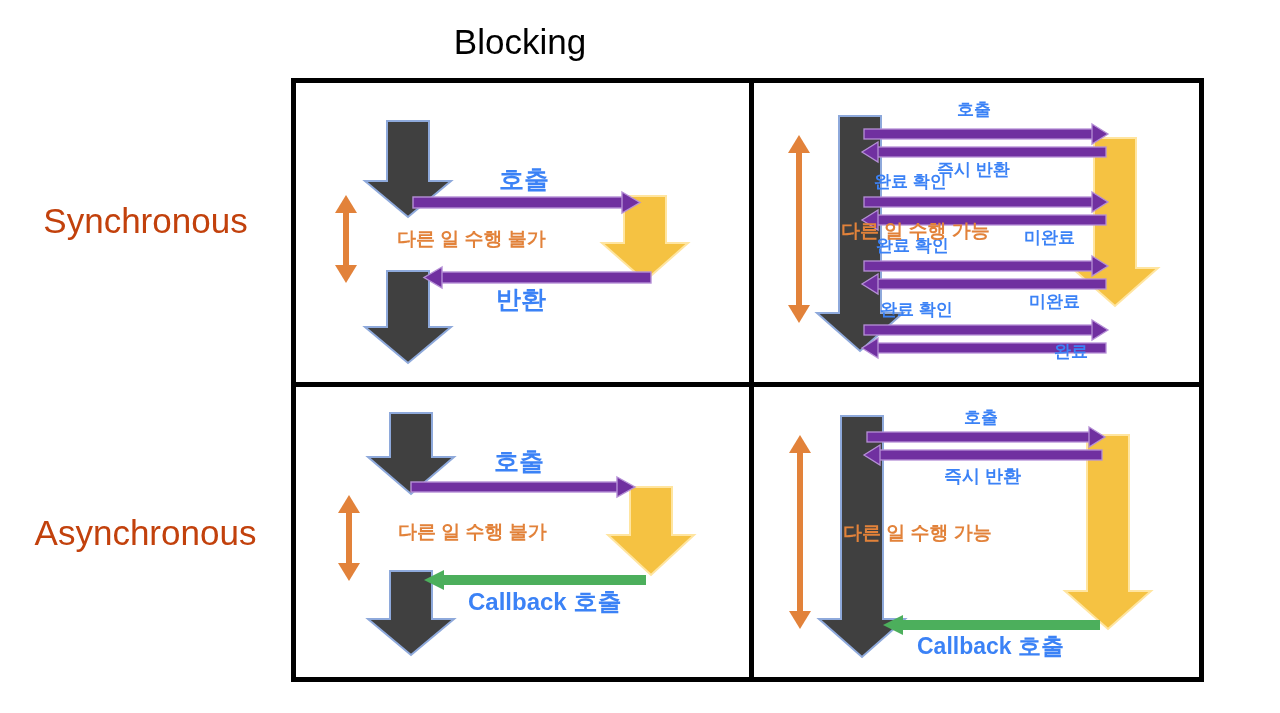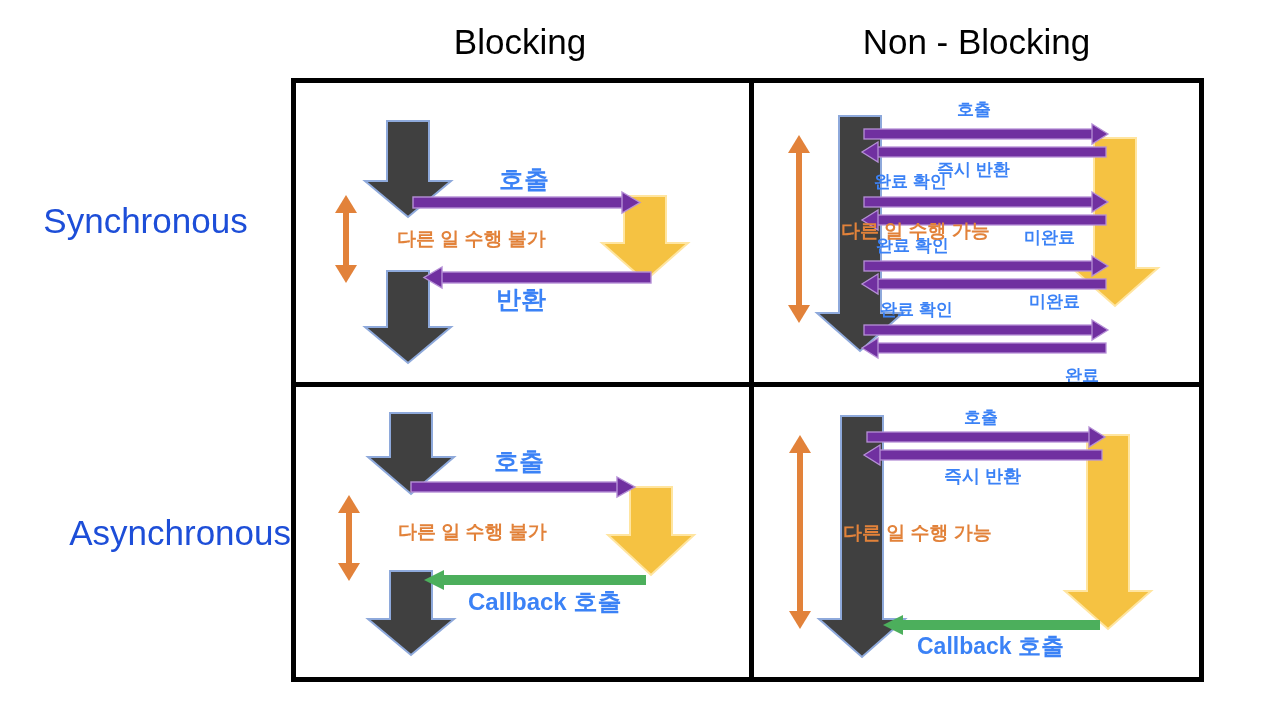--- a/index.html
+++ b/index.html
@@ -33,26 +33,26 @@
     line-height: 1;
   }
   #col-header-blocking { left: 291px; width: 458px; top: 24px; }
   #col-header-nonblocking { left: 749px; width: 455px; top: 24px; }
 
   .row-header {
     position: absolute;
     text-align: center;
     font-size: 35px;
     font-weight: 400;
-    color: #1d4ed8;
+    color: #c2410c;
     white-space: nowrap;
     line-height: 1;
   }
   #row-header-sync  { left: 0px;  width: 291px; top: 203px; }
-  #row-header-async { left: 0px;  width: 291px; top: 515px; text-align: right; }
+  #row-header-async { left: 0px;  width: 291px; top: 515px; }
 
   
   #matrix {
     position: absolute;
     left: 291px;
     top: 78px;
     width: 913px;
     height: 604px;
     box-sizing: border-box;
     border: 5px solid #000000;
@@ -94,21 +94,20 @@
   }
   .lbl-msg   { color: #3b82f6; }
   .lbl-note  { color: #E2823A; margin-left: 36px; }
 </style>
 </head>
 <body>
 
 <div id="page">
 
   <div class="col-header" id="col-header-blocking">Blocking</div>
-  <div class="col-header" id="col-header-nonblocking">Non - Blocking</div>
 
   <div class="row-header" id="row-header-sync">Synchronous</div>
   <div class="row-header" id="row-header-async">Asynchronous</div>
 
   <div id="matrix">
     <div class="v-divider"></div>
     <div class="h-divider"></div>
 
     <div class="quad" id="quad-sync-blocking">
       <svg width="453" height="299" viewBox="0 0 453 299">
@@ -191,21 +190,21 @@
         </g>
       </svg>
 
       <div class="lbl lbl-msg" style="left:203px; top:18px; font-size:17px;">호출</div>
       <div class="lbl lbl-msg" style="left:183px; top:78px; font-size:17px;">즉시 반환</div>
       <div class="lbl lbl-msg" style="left:120px; top:90px; font-size:17px;">완료 확인</div>
       <div class="lbl lbl-msg" style="left:270px; top:146px; font-size:17px;">미완료</div>
       <div class="lbl lbl-msg" style="left:122px; top:154px; font-size:17px;">완료 확인</div>
       <div class="lbl lbl-msg" style="left:275px; top:210px; font-size:17px;">미완료</div>
       <div class="lbl lbl-msg" style="left:126px; top:218px; font-size:17px;">완료 확인</div>
-      <div class="lbl lbl-msg" style="left:300px; top:284px; font-size:17px;margin-left:11px;">완료</div>
+      <div class="lbl lbl-msg" style="left:300px; top:260px; font-size:17px;">완료</div>
       <div class="lbl lbl-note" style="left:51px; top:138px; font-size:19px;">다른 일 수행 가능</div>
     </div>
 
     <div class="quad" id="quad-async-blocking">
       <svg width="453" height="290" viewBox="0 0 453 290">
 
         <polygon points="94,26 136,26 136,70 158,70 115,107 72,70 94,70" fill="#404040" stroke="#8EA9DB" stroke-width="2"></polygon>
 
         <polygon points="334,100 376,100 376,148 398,148 355,188 312,148 334,148" fill="#F5C242" stroke="#FFE5A0" stroke-width="2"></polygon>
 

